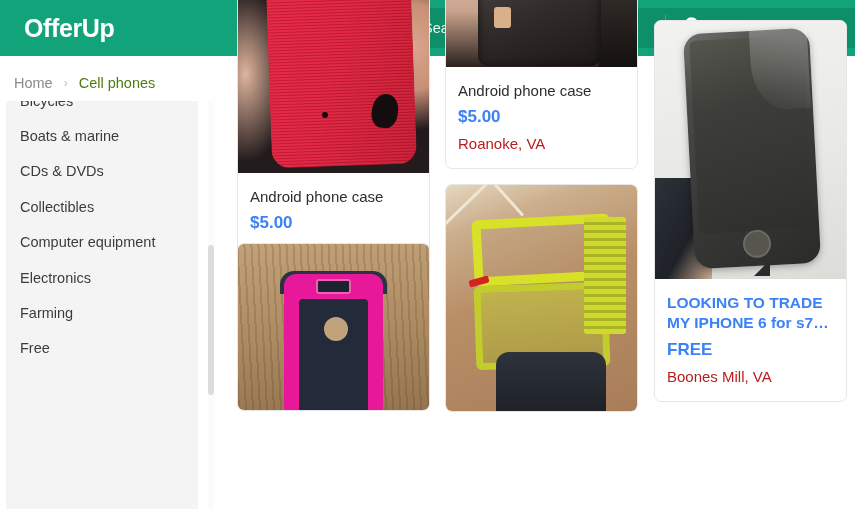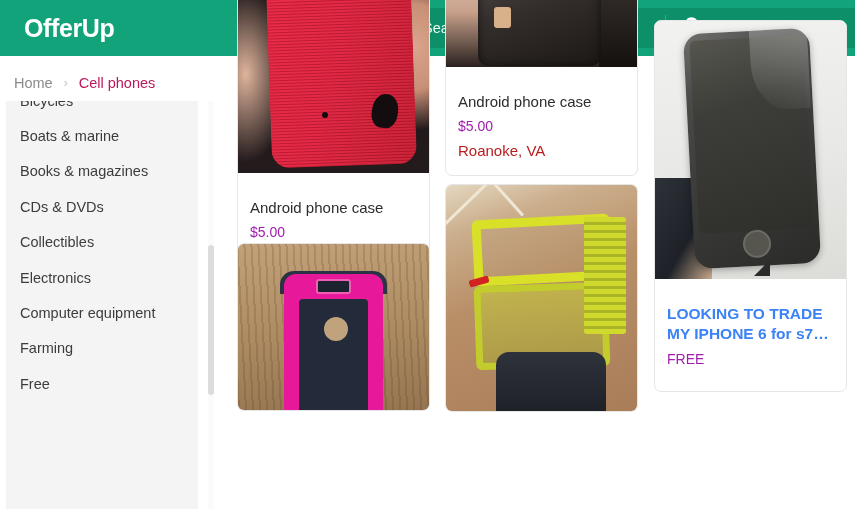--- a/index.html
+++ b/index.html
@@ -56,21 +56,21 @@
     white-space: nowrap;
   }
   .icon-svg { display: block; }
 
   
   .breadcrumb {
     position: absolute; left: 14px; top: 75px;
     display: flex; align-items: center;
     font-size: 14.5px;
   }
-  .crumb { color: #be185d; }
+  .crumb { color: #4d7c0f; }
   .crumb.link { color: #8b8b8b; cursor: pointer; }
   .crumb-sep {
     color: #c5c5c5; font-size: 12px;
     margin: 0 11px;
   }
 
   
   .sidebar {
     position: absolute; left: 6px; top: 101px;
     width: 192px; height: 408px;
@@ -109,31 +109,31 @@
     border-radius: 7px;
     overflow: hidden;
     cursor: pointer;
   }
   .card .photo {
     width: 100%;
     display: block;
     position: relative;
     overflow: hidden;
   }
-  .card .info { padding: 14px 12px 16px 12px; margin-top: 11px; }
+  .card .info { padding: 14px 12px 16px 12px; }
   .c-title {
     font-size: 15px;
     color: #2d2d2d;
     line-height: 1.32;
     margin-bottom: 6px;
   }
   .c-title.caps { font-weight: bold; font-size: 15.5px; color: #3b82f6; }
   .c-price {
-    font-size: 14px; font-weight: normal;
-    color: #a21caf;
+    font-size: 17px; font-weight: bold;
+    color: #3b82f6;
     margin-bottom: 8px;
   }
   .c-loc { font-size: 15px; color: #b91c1c; }
 
   
   #card-1 { left: 0px;   top: -8px;  }
   #card-2 { left: 208px; top: -30px; }
   #card-3 { left: 417px; top: 20px;  }
   #card-4 { left: 0px;   top: 243px; }
   #card-5 { left: 208px; top: 184px; }
@@ -364,25 +364,24 @@
 
 <div class="breadcrumb">
   <span class="crumb link">Home</span>
   <span class="crumb-sep">›</span>
   <span class="crumb">Cell phones</span>
 </div>
 
 <div class="sidebar">
   <div class="cat" style="margin-top:-18px;">Bicycles</div>
   <div class="cat">Boats &amp; marine</div>
-  <div class="cat">Books &amp; magazines</div>
   <div class="cat">CDs &amp; DVDs</div>
   <div class="cat">Collectibles</div>
+  <div class="cat">Computer equipment</div>
   <div class="cat">Electronics</div>
-  <div class="cat">Computer equipment</div>
   <div class="cat">Farming</div>
   <div class="cat">Free</div>
 </div>
 <div class="sb-track"></div>
 <div class="sb-thumb"></div>
 
 <div class="grid">
 
   <div class="card" id="card-1">
     <div class="photo ph-red">
@@ -416,20 +415,21 @@
       <div class="bodyshot">
         <div class="screen"></div>
           <div class="glare"></div>
           <div class="home"></div>
       </div>
       <div class="tri"></div>
     </div>
     <div class="info">
       <div class="c-title caps">LOOKING TO TRADE MY IPHONE 6 for s7…</div>
       <div class="c-price">FREE</div>
+      <div class="c-loc">Boones Mill, VA</div>
     </div>
   </div>
 
   <div class="card" id="card-4">
     <div class="photo ph-pink">
       <div class="navy"></div>
         <div class="case"></div>
         <div class="inner"></div>
       <div class="speaker"></div>
         <div class="camhole"></div>

